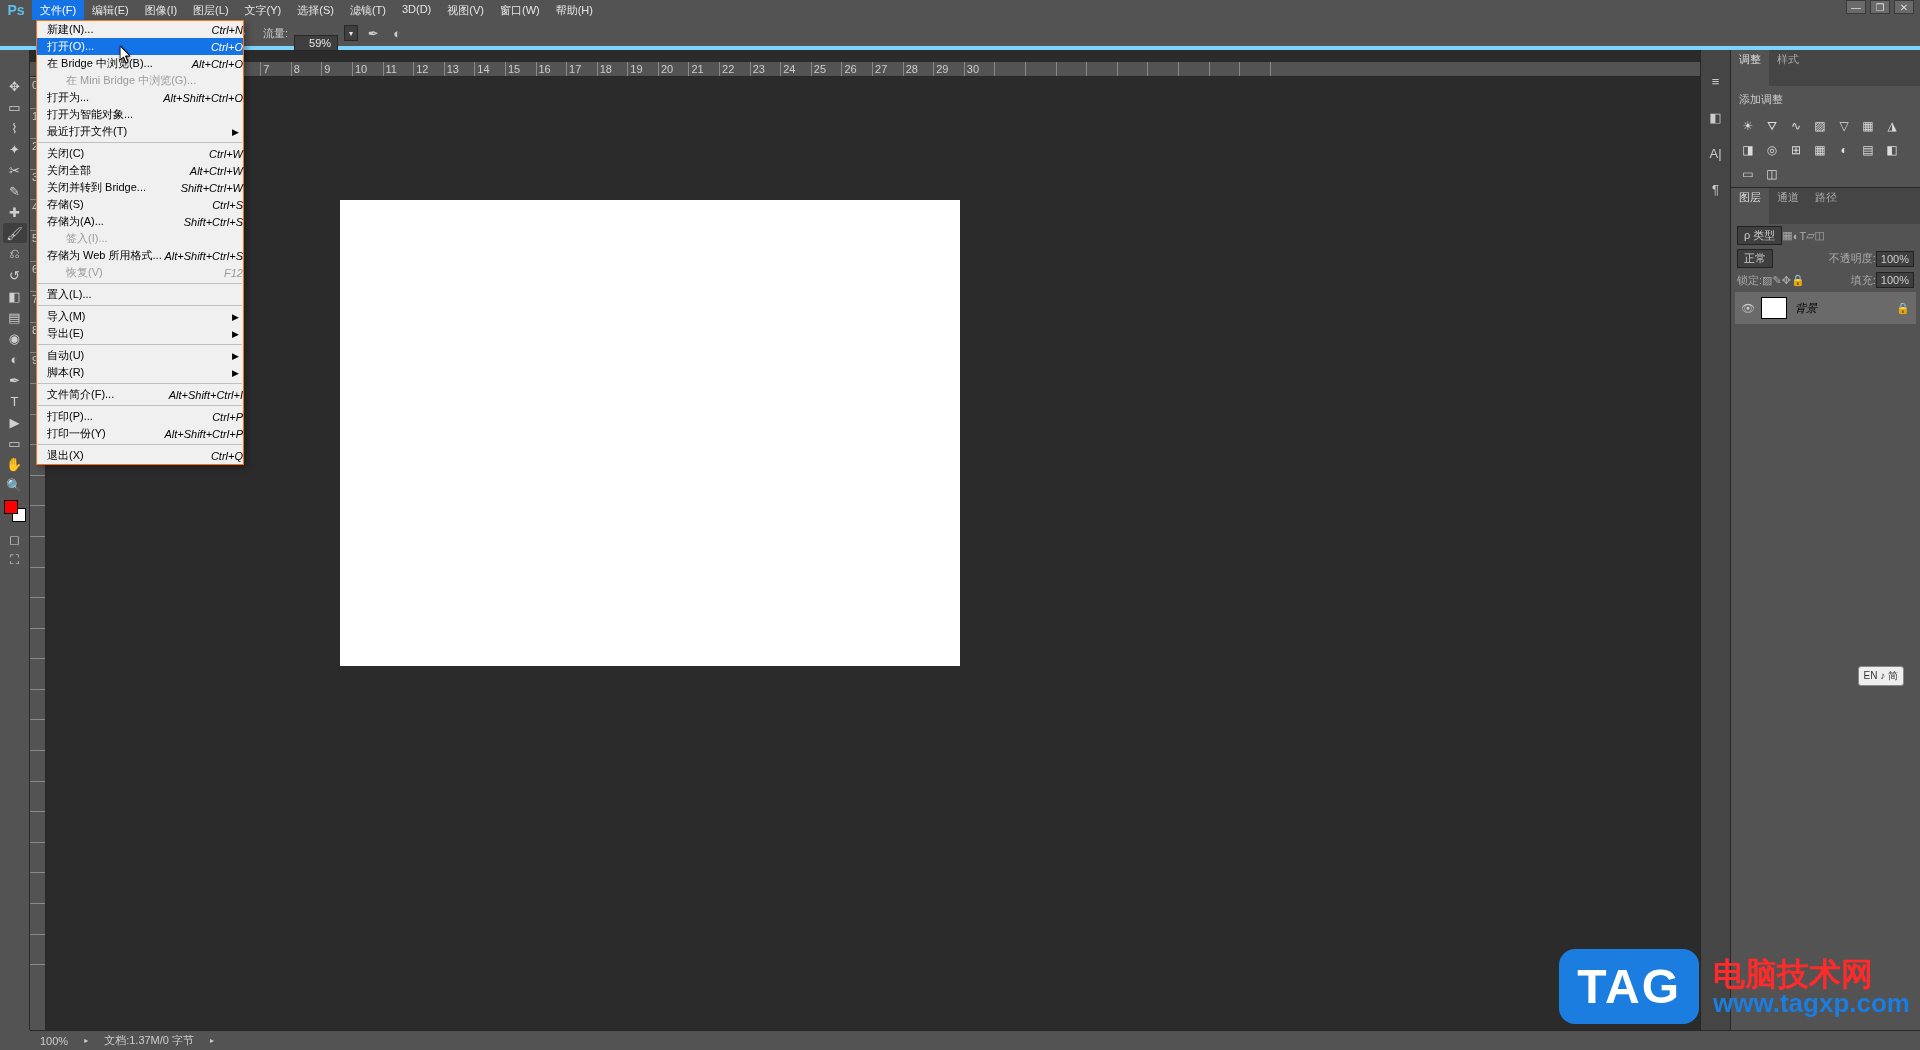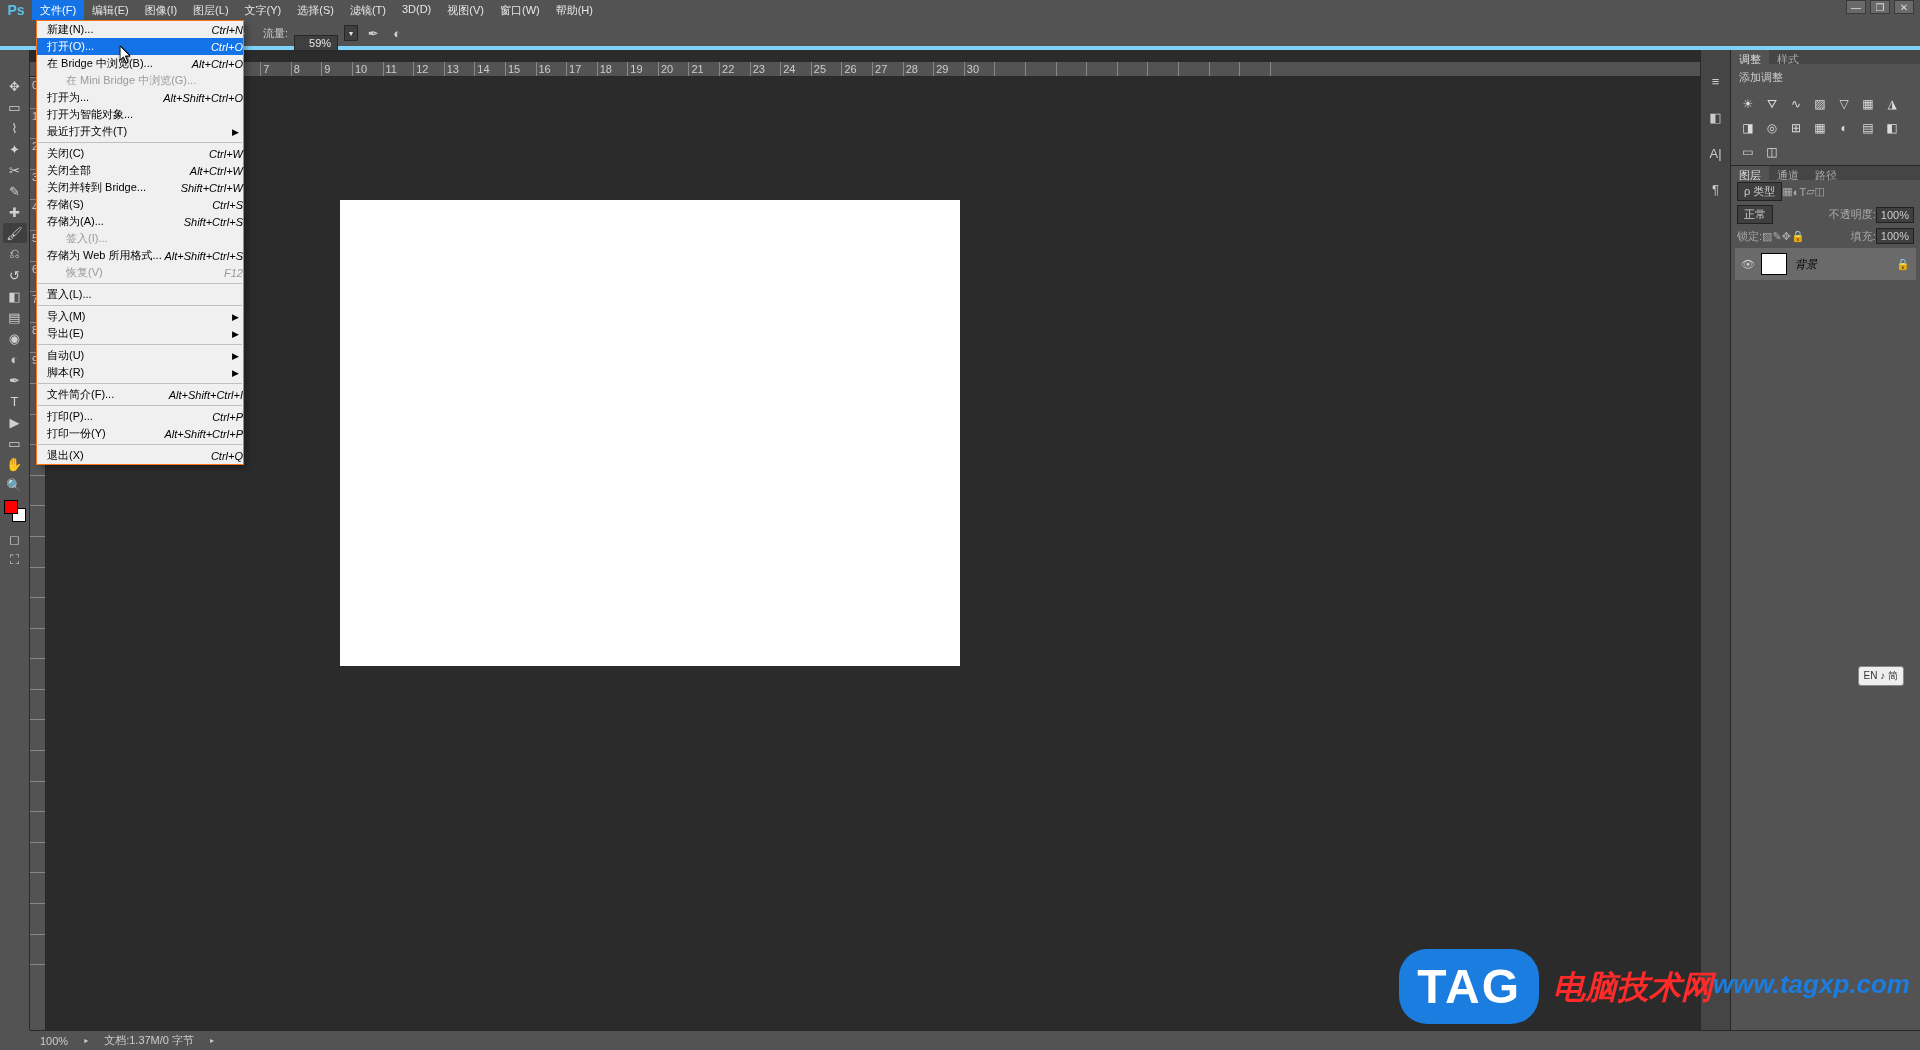--- a/index.html
+++ b/index.html
@@ -46,42 +46,42 @@
 .ruler-v { position:absolute; left:0; top:27px; bottom:0; width:16px; background:#535353; border-right:1px solid #282828; display:flex; flex-direction:column; color:#ccc; font-size:9px;}
 .ruler-v .tick { height:30.6px; border-top:1px solid #888; position:relative;}
 .ruler-v .tick span{position:absolute; left:2px; top:1px;}
 .ruler-corner{position:absolute;left:0;top:12px;width:16px;height:15px;background:#535353;border-right:1px solid #282828;border-bottom:1px solid #282828;}
 .canvas { position:absolute; background:#fff; left:310px; top:150px; width:620px; height:466px; }
 
 
 .right { position:absolute; right:0; top:50px; bottom:20px; width:190px; background:#535353; border-left:1px solid #282828; }
 .right-collapsed{position:absolute; right:190px; top:50px; bottom:20px; width:30px; background:#454545; border-left:1px solid #282828; display:flex; flex-direction:column; align-items:center; padding-top:20px; gap:14px;}
 .right-collapsed .c-icon{width:22px;height:22px;display:flex;align-items:center;justify-content:center;color:#ccc;font-size:13px;}
-.panel-tab-row { display:flex; background:#454545; height:14px;}
+.panel-tab-row { display:flex; background:#454545; height:36px;}
 .panel-tab { padding:2px 8px; color:#aaa; font-size:11px;}
 .panel-tab.active{background:#535353;color:#ddd;}
 .panel-body { padding:6px 8px; color:#ccc; font-size:11px;}
 .adj-icons{display:flex;flex-wrap:wrap;gap:6px;padding:4px 8px;}
 .adj-icons span{width:18px;height:18px;display:flex;align-items:center;justify-content:center;color:#ddd;font-size:12px;}
 .panel-sep{height:1px;background:#282828;}
 .layer-row{display:flex;align-items:center;height:32px;padding:0 6px;background:#6a6a6a;margin:2px 4px;}
 .layer-thumb{width:26px;height:22px;background:#fff;border:1px solid #000;margin-right:8px;}
 .layer-eye{width:14px;text-align:center;color:#ccc;margin-right:6px;}
 .layer-lock{margin-left:auto;color:#ccc;}
 .layer-opts{display:flex;align-items:center;padding:2px 6px;color:#aaa;font-size:10px;}
 .layer-opts .sel{background:#3f3f3f;border:1px solid #222;padding:1px 6px;color:#ccc;}
 .layer-opts .pct{background:#3f3f3f;border:1px solid #222;padding:1px 4px;min-width:34px;text-align:right;color:#ccc;}
 
 
 .status{position:absolute;left:30px;right:0;bottom:0;height:20px;background:#535353;border-top:1px solid #282828;display:flex;align-items:center;color:#ccc;padding-left:10px;gap:16px;font-size:11px;}
 
 
 .wm{position:absolute;right:10px;bottom:26px;display:flex;align-items:center;gap:14px;}
-.wm-box{background:#1b7de0;border-radius:28px;padding:10px 18px;color:#fff;font-weight:900;font-size:48px;font-family:Arial;letter-spacing:2px;}
-.wm-text{display:flex;flex-direction:row;line-height:1;font-style:italic;}
+.wm-box{background:#1b7de0;border-radius:16px;padding:10px 18px;color:#fff;font-weight:900;font-size:48px;font-family:Arial;letter-spacing:2px;}
+.wm-text{display:flex;flex-direction:column;line-height:1;}
 .wm-text .t1{color:#ff2a2a;font-size:32px;font-weight:bold;}
 .wm-text .t2{color:#1b7de0;font-size:26px;font-weight:bold;font-family:Arial;}
 
 
 .ime{position:absolute;right:16px;top:666px;background:#eee;border:1px solid #888;border-radius:3px;padding:2px 5px;font-size:10px;color:#333;}
 
 
 .cursor{position:absolute;left:120px;top:46px;width:12px;height:18px;z-index:200;pointer-events:none;}
 .cursor svg{filter:drop-shadow(0 0 1px #000);}
 </style>

